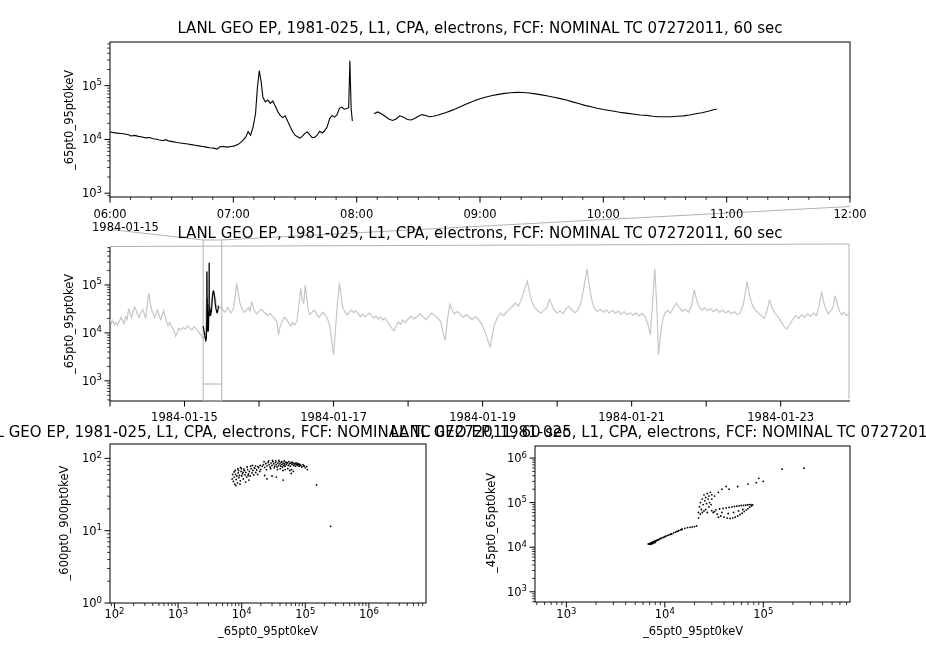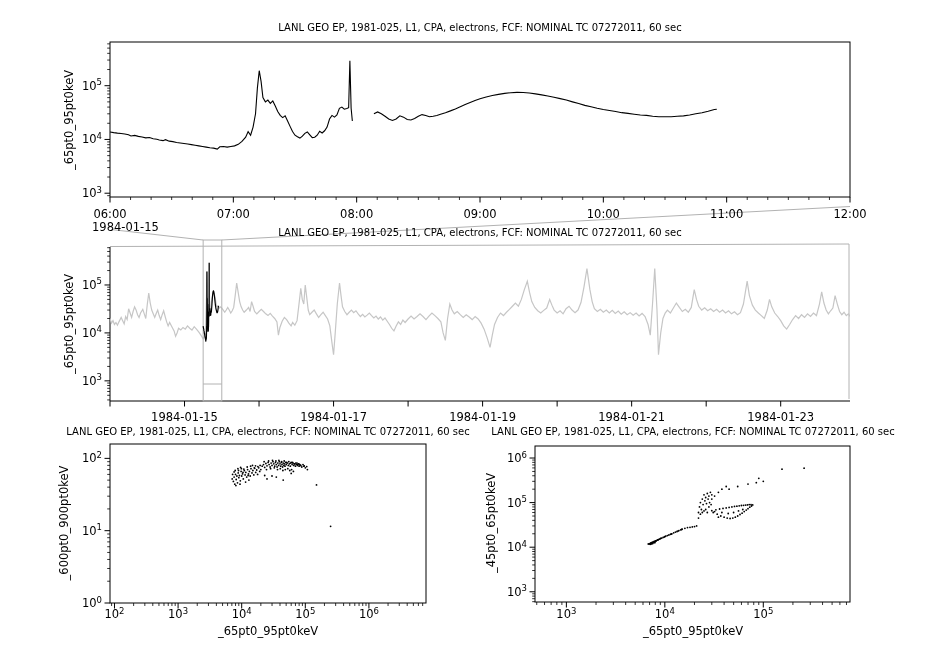--- a/index.html
+++ b/index.html
@@ -1,19 +1,19 @@
 <!DOCTYPE html>
 <html><head>
 <meta charset="utf-8">
 <style>
   html,body{margin:0;padding:0;background:#fff;}
   #fig-wrap{position:relative;width:926px;height:647px;background:#fff;overflow:hidden;
     font-family:"DejaVu Sans",sans-serif;color:#000;}
   #fig-svg{position:absolute;left:0;top:0;}
-  .t{position:absolute;transform:translateX(-50%);white-space:nowrap;font-size:10px;line-height:12px;pointer-events:none;}
+  .t{position:absolute;transform:translateX(-50%);white-space:nowrap;font-size:15px;line-height:12px;pointer-events:none;}
   .yl{position:absolute;transform:translate(-50%,-50%) rotate(-90deg);white-space:nowrap;font-size:11.5px;pointer-events:none;}
   .xl{position:absolute;transform:translateX(-50%);white-space:nowrap;font-size:11.5px;pointer-events:none;}
   svg text{font-family:"DejaVu Sans",sans-serif;}
 </style>
 </head>
 <body>
 
 <div id="fig-wrap">
   <svg id="fig-svg" width="926" height="647">
       <g>

